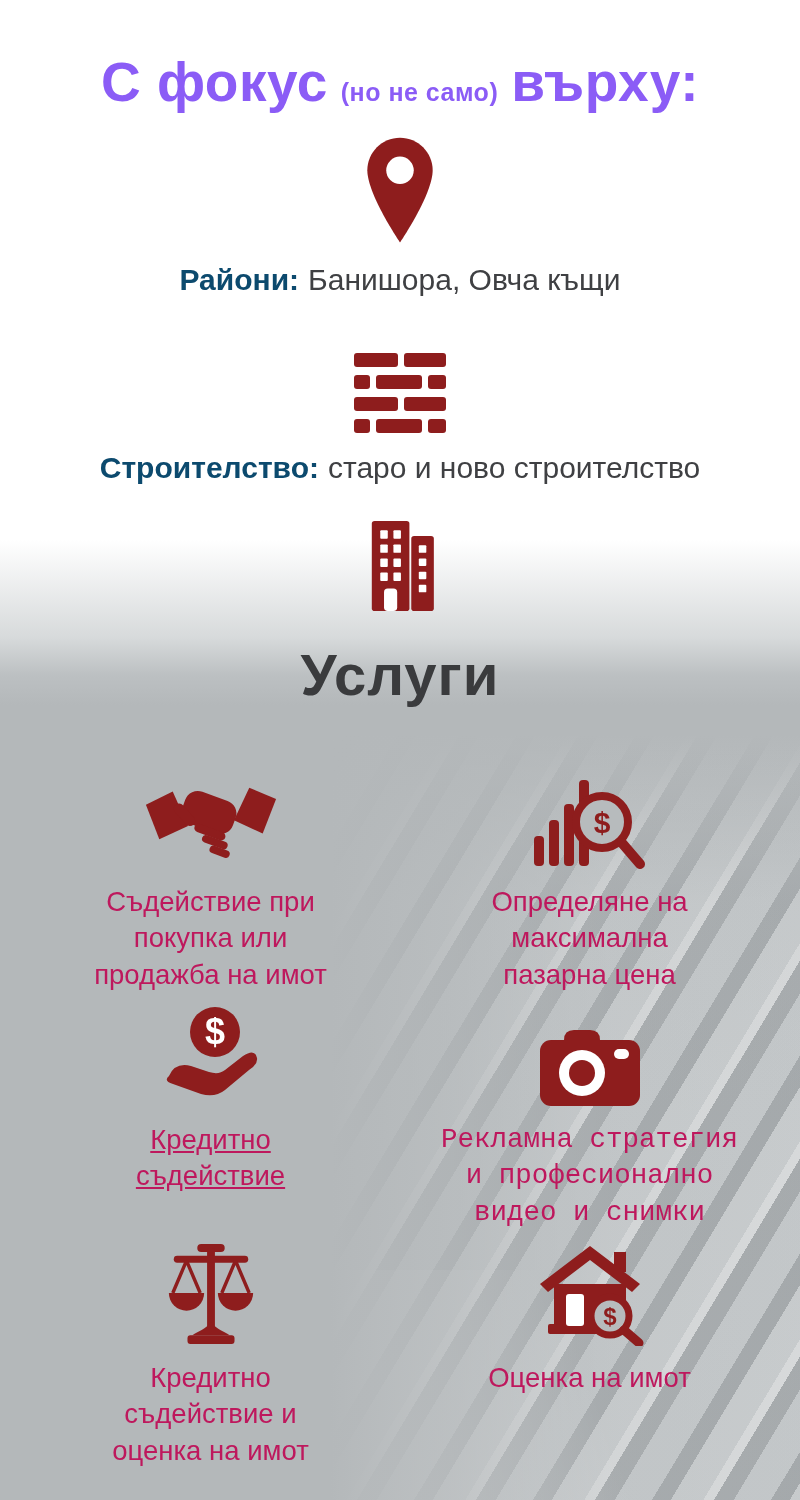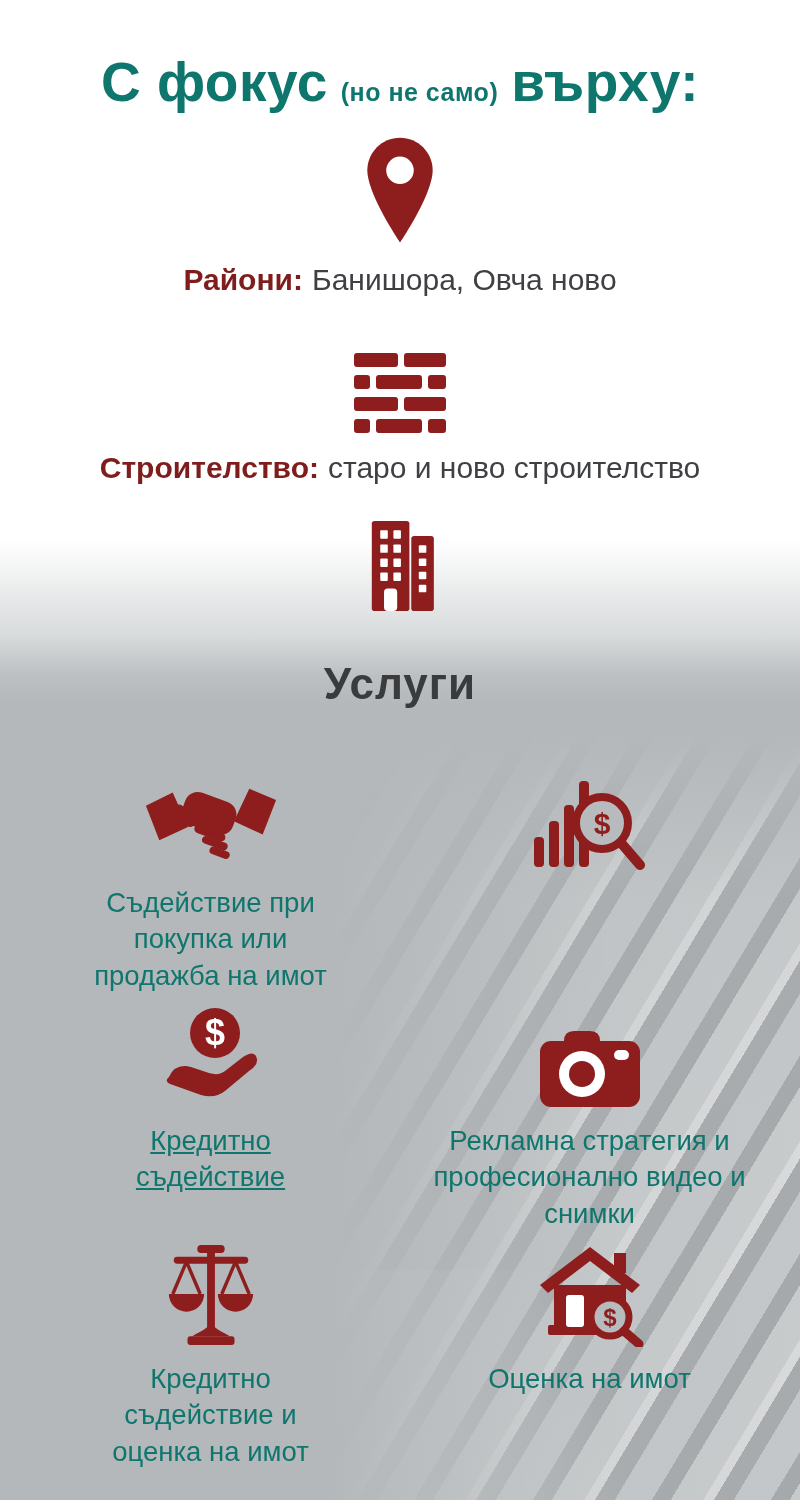--- a/index.html
+++ b/index.html
@@ -38,72 +38,72 @@
   }
   .bg-photo-light{
     position:absolute;left:0;bottom:0;width:100%;height:230px;
     background:linear-gradient(70deg,rgba(255,255,255,0.45) 0%,rgba(255,255,255,0) 55%);
   }
 
   .content{position:relative;z-index:2;text-align:center;}
 
   .title{
     padding-top:52px;
-    color:#0f766e;
+    color:#8b5cf6;
     font-weight:bold;
     letter-spacing:0.5px;
     line-height:1.1;
   }
   .title .big{font-size:55px;}
   .title .small-note{font-size:25px;font-weight:bold;margin:0 8px;}
 
   .focus-item{display:block;}
   .icon-center{display:flex;justify-content:center;align-items:flex-end;}
   .pin-box{margin-top:20px;height:114px;}
   .bricks-box{margin-top:52px;height:82px;}
   .building-box{margin-top:30px;height:94px;}
 
   .focus-caption{
     margin:12px auto 0;
     font-size:30px;
     color:#3f4043;
     line-height:1.4;
     max-width:640px;
   }
-  .focus-caption .item-label{font-weight:bold;color:#7f1d1d;margin-right:9px;margin-top:18px;}
+  .focus-caption .item-label{font-weight:bold;color:#0c4a6e;margin-right:9px;margin-top:18px;}
   .focus-caption.wrap-narrow{max-width:500px;}
 
   .services-heading{
-    margin-top:46px;
-    font-size:44px;
+    margin-top:28px;
+    font-size:58px;
     font-weight:bold;
     color:#3a3b3d;
     letter-spacing:1px;
   }
 
   .services-grid{
     margin-top:50px;
     padding:0 34px;
     display:grid;
     grid-template-columns:1fr 1fr;
     column-gap:26px;
     row-gap:0;
   }
   .service-cell{display:flex;flex-direction:column;align-items:center;}
   .service-iconbox{height:112px;display:flex;align-items:flex-end;justify-content:center;}
   .service-caption{
     margin-top:14px;
     font-size:27.5px;
-    color:#0f766e;
+    color:#be185d;
     line-height:1.33;
     min-height:112px;
   }
   .cw-240{max-width:240px;}
   .cw-200{max-width:200px;text-decoration:underline;}
-  .cw-330{max-width:330px;}
+  .cw-330{max-width:330px;font-family:Liberation Mono, monospace;}
   .cw-260{max-width:260px;}
   .cw-320{max-width:320px;}
 
   .accent-fill{fill:#8e1d1d;}
   .accent-stroke{stroke:#8e1d1d;}
   svg{display:block;}
   svg text{font-family:"Liberation Sans",sans-serif;font-weight:bold;}
 </style>
 </head>
 <body>
@@ -123,21 +123,21 @@
     </div>
 
     <div class="focus-item">
       <div class="icon-center pin-box">
         <svg width="86" height="112" viewBox="0 0 100 128">
           <path class="accent-fill" d="M50 2 C29 2 12 19 12 40 c0 28 38 84 38 84 s38 -56 38 -84 C88 19 71 2 50 2 Z"></path>
           <circle cx="50" cy="40" r="16" fill="#ffffff"></circle>
         </svg>
       </div>
       <div class="focus-caption">
-        <span class="item-label">Райони:</span><span>Банишора, Овча ново</span>
+        <span class="item-label">Райони:</span><span>Банишора, Овча къщи</span>
       </div>
     </div>
 
     <div class="focus-item">
       <div class="icon-center bricks-box">
         <svg width="104" height="82" viewBox="0 0 104 82">
           <g class="accent-fill">
             <rect x="6" y="0" width="44" height="14" rx="3"></rect>
               <rect x="56" y="0" width="42" height="14" rx="3"></rect>
             <rect x="6" y="22" width="16" height="14" rx="3"></rect>
@@ -208,20 +208,21 @@
               <rect x="0" y="70" width="10" height="30" rx="4"></rect>
               <rect x="15" y="54" width="10" height="46" rx="4"></rect>
               <rect x="30" y="38" width="10" height="62" rx="4"></rect>
               <rect x="45" y="14" width="10" height="86" rx="4"></rect>
             </g>
             <circle cx="68" cy="56" r="26" fill="#b7bbbd" class="accent-stroke" stroke-width="8"></circle>
             <text x="68" y="67" text-anchor="middle" font-size="30" fill="#8e1d1d">$</text>
             <line x1="88" y1="77" x2="106" y2="98" class="accent-stroke" stroke-width="10" stroke-linecap="round"></line>
           </svg>
         </div>
+        <div class="service-caption cw-240">Определяне на максимална пазарна цена</div>
       </div>
 
       <div class="service-cell">
         <div class="service-iconbox">
           <svg width="102" height="104" viewBox="0 0 100 104">
             <circle class="accent-fill" cx="54" cy="28" r="25"></circle>
             <text x="54" y="40" text-anchor="middle" font-size="36" fill="#ffffff">$</text>
             <path class="accent-fill" d="M8 72 Q14 58 30 62 L48 68 Q58 71 64 66 L82 52 Q94 44 96 54 Q97 60 88 66 L64 86 Q54 94 40 90 L12 80 Q2 77 8 72 Z"></path>
           </svg>
         </div>

